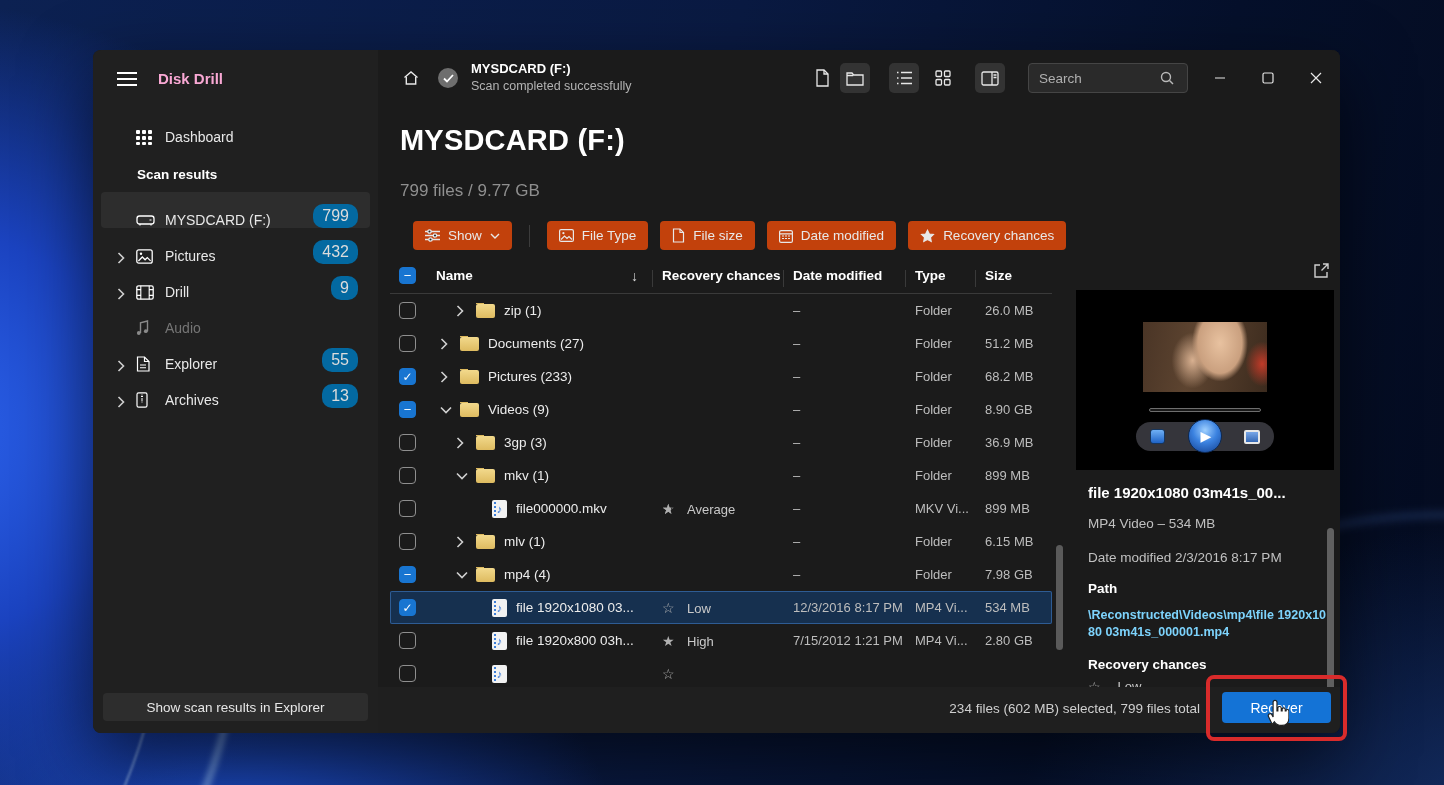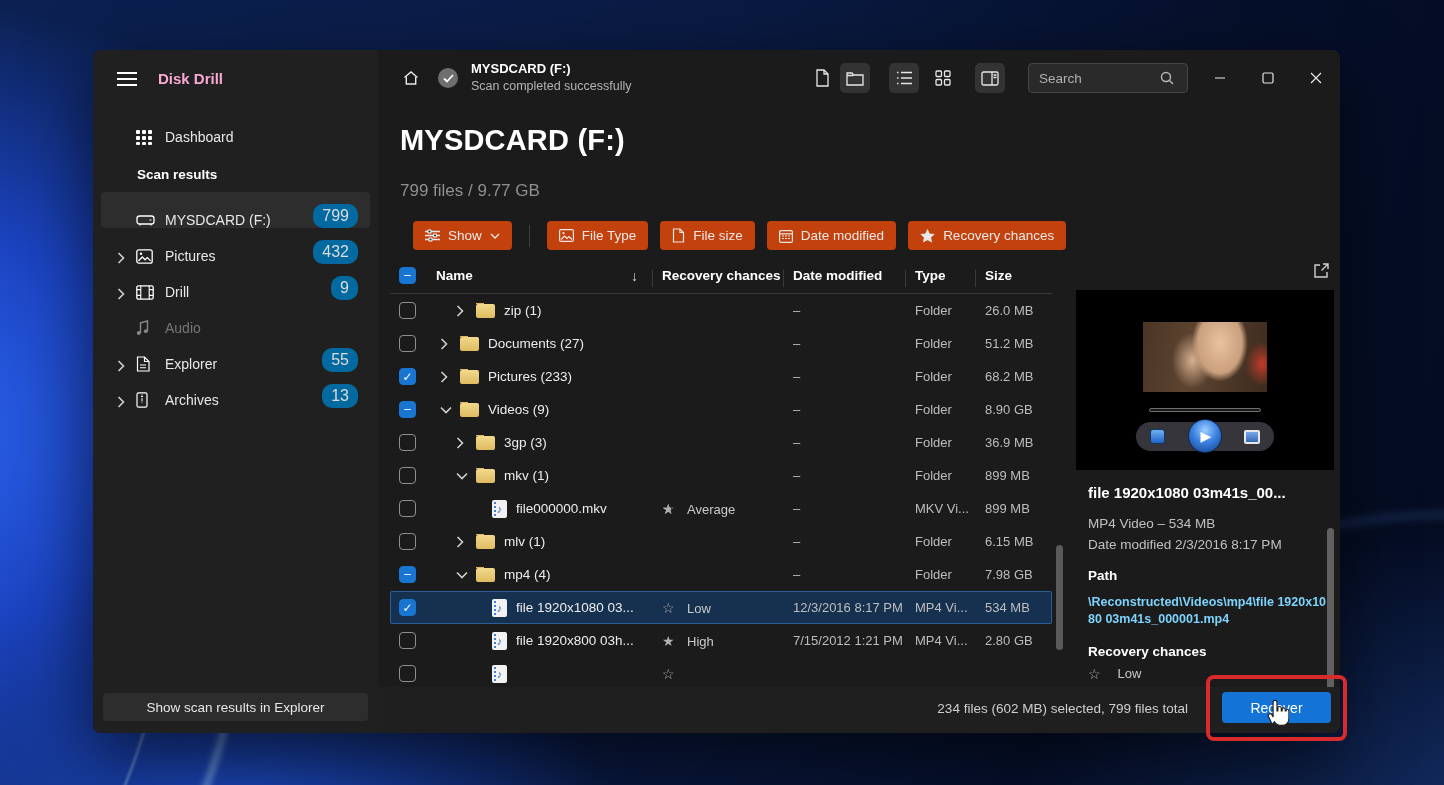--- a/index.html
+++ b/index.html
@@ -134,29 +134,29 @@
   .play-btn { width:34px; height:34px; border-radius:50%; margin-top:-1px;
     background:radial-gradient(circle at 50% 32%, #9fd0ff 0%, #3b82e0 45%, #123f8f 100%);
     border:1px solid #0d2a55; display:flex; align-items:center; justify-content:center;
     color:#fff; font-size:14px; }
   .play-btn span { margin-left:3px; }
   .pic-btn { width:16px; height:14px; border:2px solid #e8e8e8; border-radius:2px;
     background:linear-gradient(#79a7e8,#3568b5); }
   .details { position:absolute; top:226px; left:12px; right:4px; }
   .d-name { color:#fff; font-size:15px; font-weight:bold; white-space:nowrap; overflow:hidden; }
   .d-info { color:#c0c0c0; font-size:13.5px; margin-top:15px; }
-  .d-date { color:#c0c0c0; font-size:13.5px; margin-top:6px; }
+  .d-date { color:#c0c0c0; font-size:13.5px; margin-top:19px; }
   .d-h { color:#fff; font-size:13.5px; font-weight:bold; margin-top:16px; }
   .d-path { color:#7dd3fc; font-size:12.5px; margin-top:11px; line-height:1.35; word-break:break-all;font-weight:bold; }
   .d-rec { margin-top:5px; color:#c9c9c9; }
   .panel-scroll { right:0px; top:270px; width:7px; height:177px; background:#606060; }
 
   
   .bottombar { position:absolute; left:0; right:0; bottom:0; height:46px; background:#1f1f1f; }
-  .status { position:absolute; right:152px; top:14px; color:#cfcfcf; font-size:13.5px; }
+  .status { position:absolute; right:140px; top:14px; color:#cfcfcf; font-size:13.5px; }
   .recover { position:absolute; right:9px; top:5px; width:109px; height:31px;
     background:#1473d6; border:none; border-radius:4px; color:#fff; font-size:14px;
     font-family:inherit; cursor:pointer; }
 
   
   .redbox { position:absolute; left:1206px; top:675px; width:141px; height:66px;
     border:4px solid #d92b2b; border-radius:8px; z-index:40; pointer-events:none; }
   .cursor { position:absolute; left:1263px; top:698px; z-index:50; pointer-events:none; }
 </style>
 </head>

